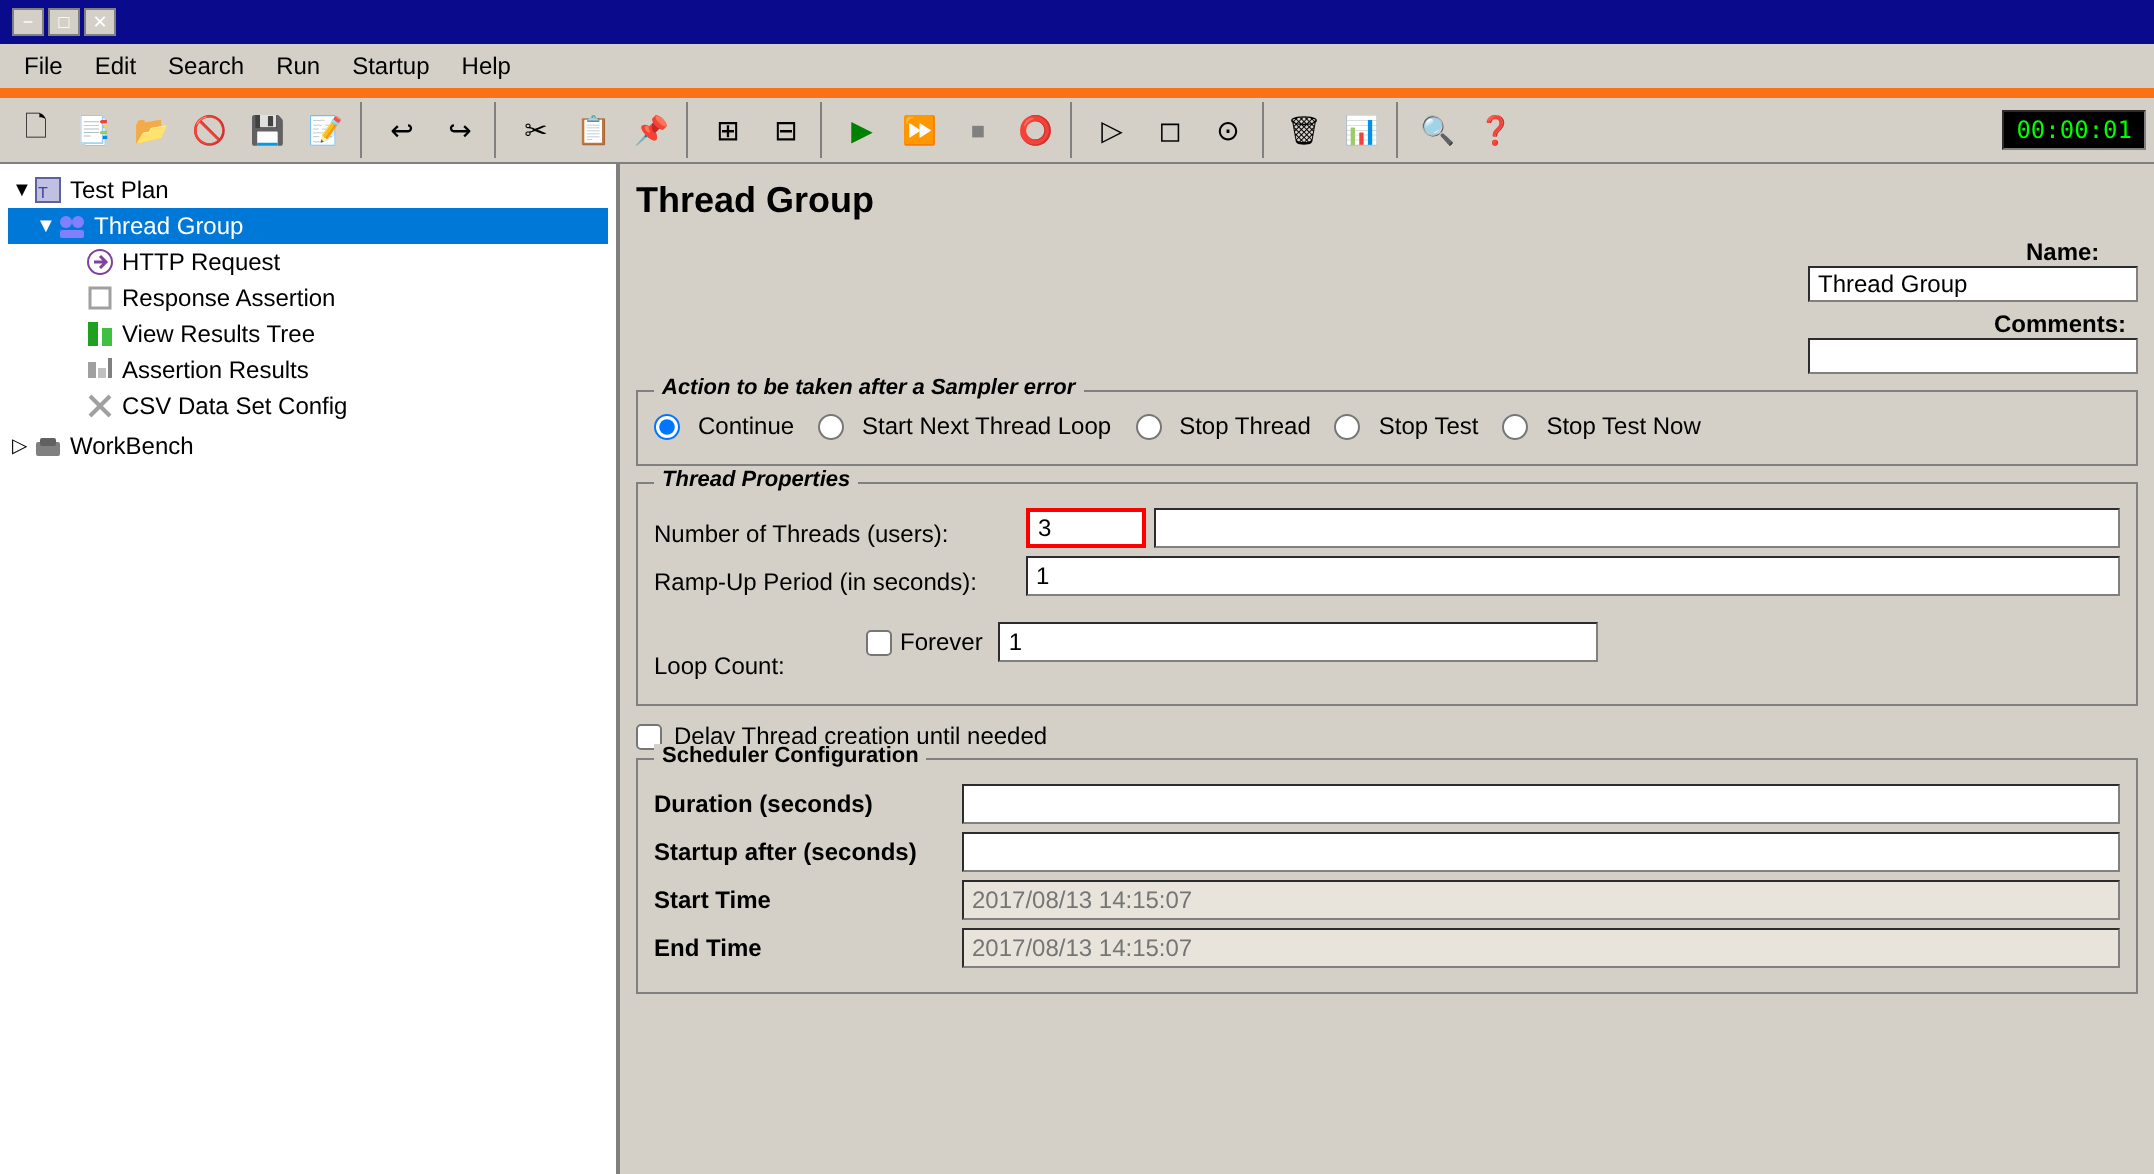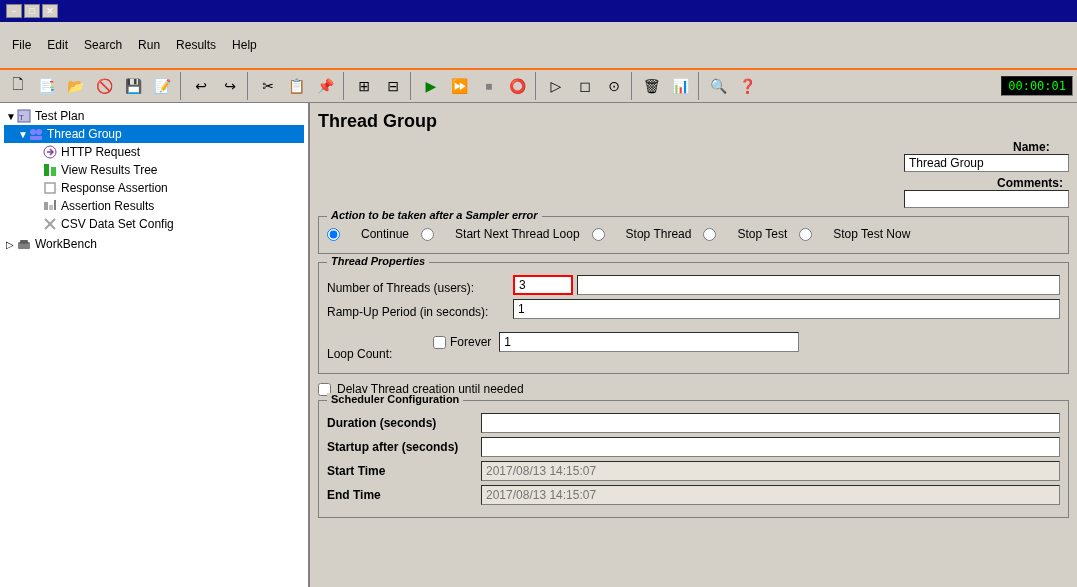--- a/index.html
+++ b/index.html
@@ -23,22 +23,22 @@
       border: 1px solid #808080;
       font-size: 9px;
       display: flex; align-items: center; justify-content: center;
       cursor: pointer;
     }
 
     
     .menu-bar {
       background: #d4d0c8;
       display: flex;
-      padding: 14px 4px;
-      border-bottom: 2px solid #f97316;
+      padding: 2px 4px;
+      border-bottom: 5px solid #f97316;
     }
     .menu-item {
       padding: 2px 8px;
       font-size: 12px;
       cursor: pointer;
     }
 
     
     .toolbar {
       background: #d4d0c8;
@@ -153,21 +153,21 @@
 
     .action-row {
       display: flex;
       align-items: center;
       gap: 12px;
       padding: 4px 0;
     }
     .radio-label {
       display: flex;
       align-items: center;
-      gap: 21px;
+      gap: 9px;
       font-size: 12px;
     }
     input[type="radio"] { margin: 0; }
     input[type="checkbox"] { margin: 0; }
 
     .prop-row {
       display: flex;
       align-items: flex-end;
       margin-bottom: 4px;
     }
@@ -275,21 +275,21 @@
     <div class="title-bar-btn">□</div>
     <div class="title-bar-btn">✕</div>
   </div>
 </div>
 
 <div class="menu-bar">
   <div class="menu-item">File</div>
   <div class="menu-item">Edit</div>
   <div class="menu-item">Search</div>
   <div class="menu-item">Run</div>
-  <div class="menu-item">Results</div>
+  <div class="menu-item">Startup</div>
   <div class="menu-item">Help</div>
 </div>
 
 <div class="toolbar">
   <div class="toolbar-btn" title="New">🗋</div>
   <div class="toolbar-btn" title="Open Templates">📑</div>
   <div class="toolbar-btn" title="Open">📂</div>
   <div class="toolbar-btn" title="Close">🚫</div>
   <div class="toolbar-btn" title="Save">💾</div>
   <div class="toolbar-btn" title="Save As">📝</div>
@@ -355,37 +355,37 @@
             <circle cx="7" cy="7" r="6" fill="white" stroke="#8040a0"></circle>
             <path d="M4 7 L10 7 M7 4 L10 7 L7 10" stroke="#8040a0" fill="none" stroke-width="1.5"></path>
           </svg>
       </span>
       <span>HTTP Request</span>
     </div>
 
 
     <div class="tree-item indent2">
       <span class="tree-expand" style="visibility:hidden;">▷</span>
+      <span class="tree-icon icon-response-assertion">
+        <svg width="14" height="14" viewBox="0 0 14 14">
+            <rect x="2" y="2" width="10" height="10" fill="none" stroke="#a0a0a0" stroke-width="1.5"></rect>
+          </svg>
+      </span>
+      <span>Response Assertion</span>
+    </div>
+
+    <div class="tree-item indent2">
+      <span class="tree-expand" style="visibility:hidden;">▷</span>
       <span class="tree-icon icon-view-results">
         <svg width="14" height="14" viewBox="0 0 14 14">
             <rect x="1" y="1" width="5" height="12" fill="#20a020"></rect>
             <rect x="8" y="4" width="5" height="9" fill="#40c040"></rect>
           </svg>
       </span>
       <span>View Results Tree</span>
-    </div>
-
-    <div class="tree-item indent2">
-      <span class="tree-expand" style="visibility:hidden;">▷</span>
-      <span class="tree-icon icon-response-assertion">
-        <svg width="14" height="14" viewBox="0 0 14 14">
-            <rect x="2" y="2" width="10" height="10" fill="none" stroke="#a0a0a0" stroke-width="1.5"></rect>
-          </svg>
-      </span>
-      <span>Response Assertion</span>
     </div>
 
     <div class="tree-item indent2">
       <span class="tree-expand" style="visibility:hidden;">▷</span>
       <span class="tree-icon icon-assertion-results">
         <svg width="14" height="14" viewBox="0 0 14 14">
             <rect x="1" y="3" width="4" height="8" fill="#a0a0a0"></rect>
             <rect x="6" y="6" width="4" height="5" fill="#c0c0c0"></rect>
             <rect x="11" y="1" width="2" height="10" fill="#808080"></rect>
           </svg>

